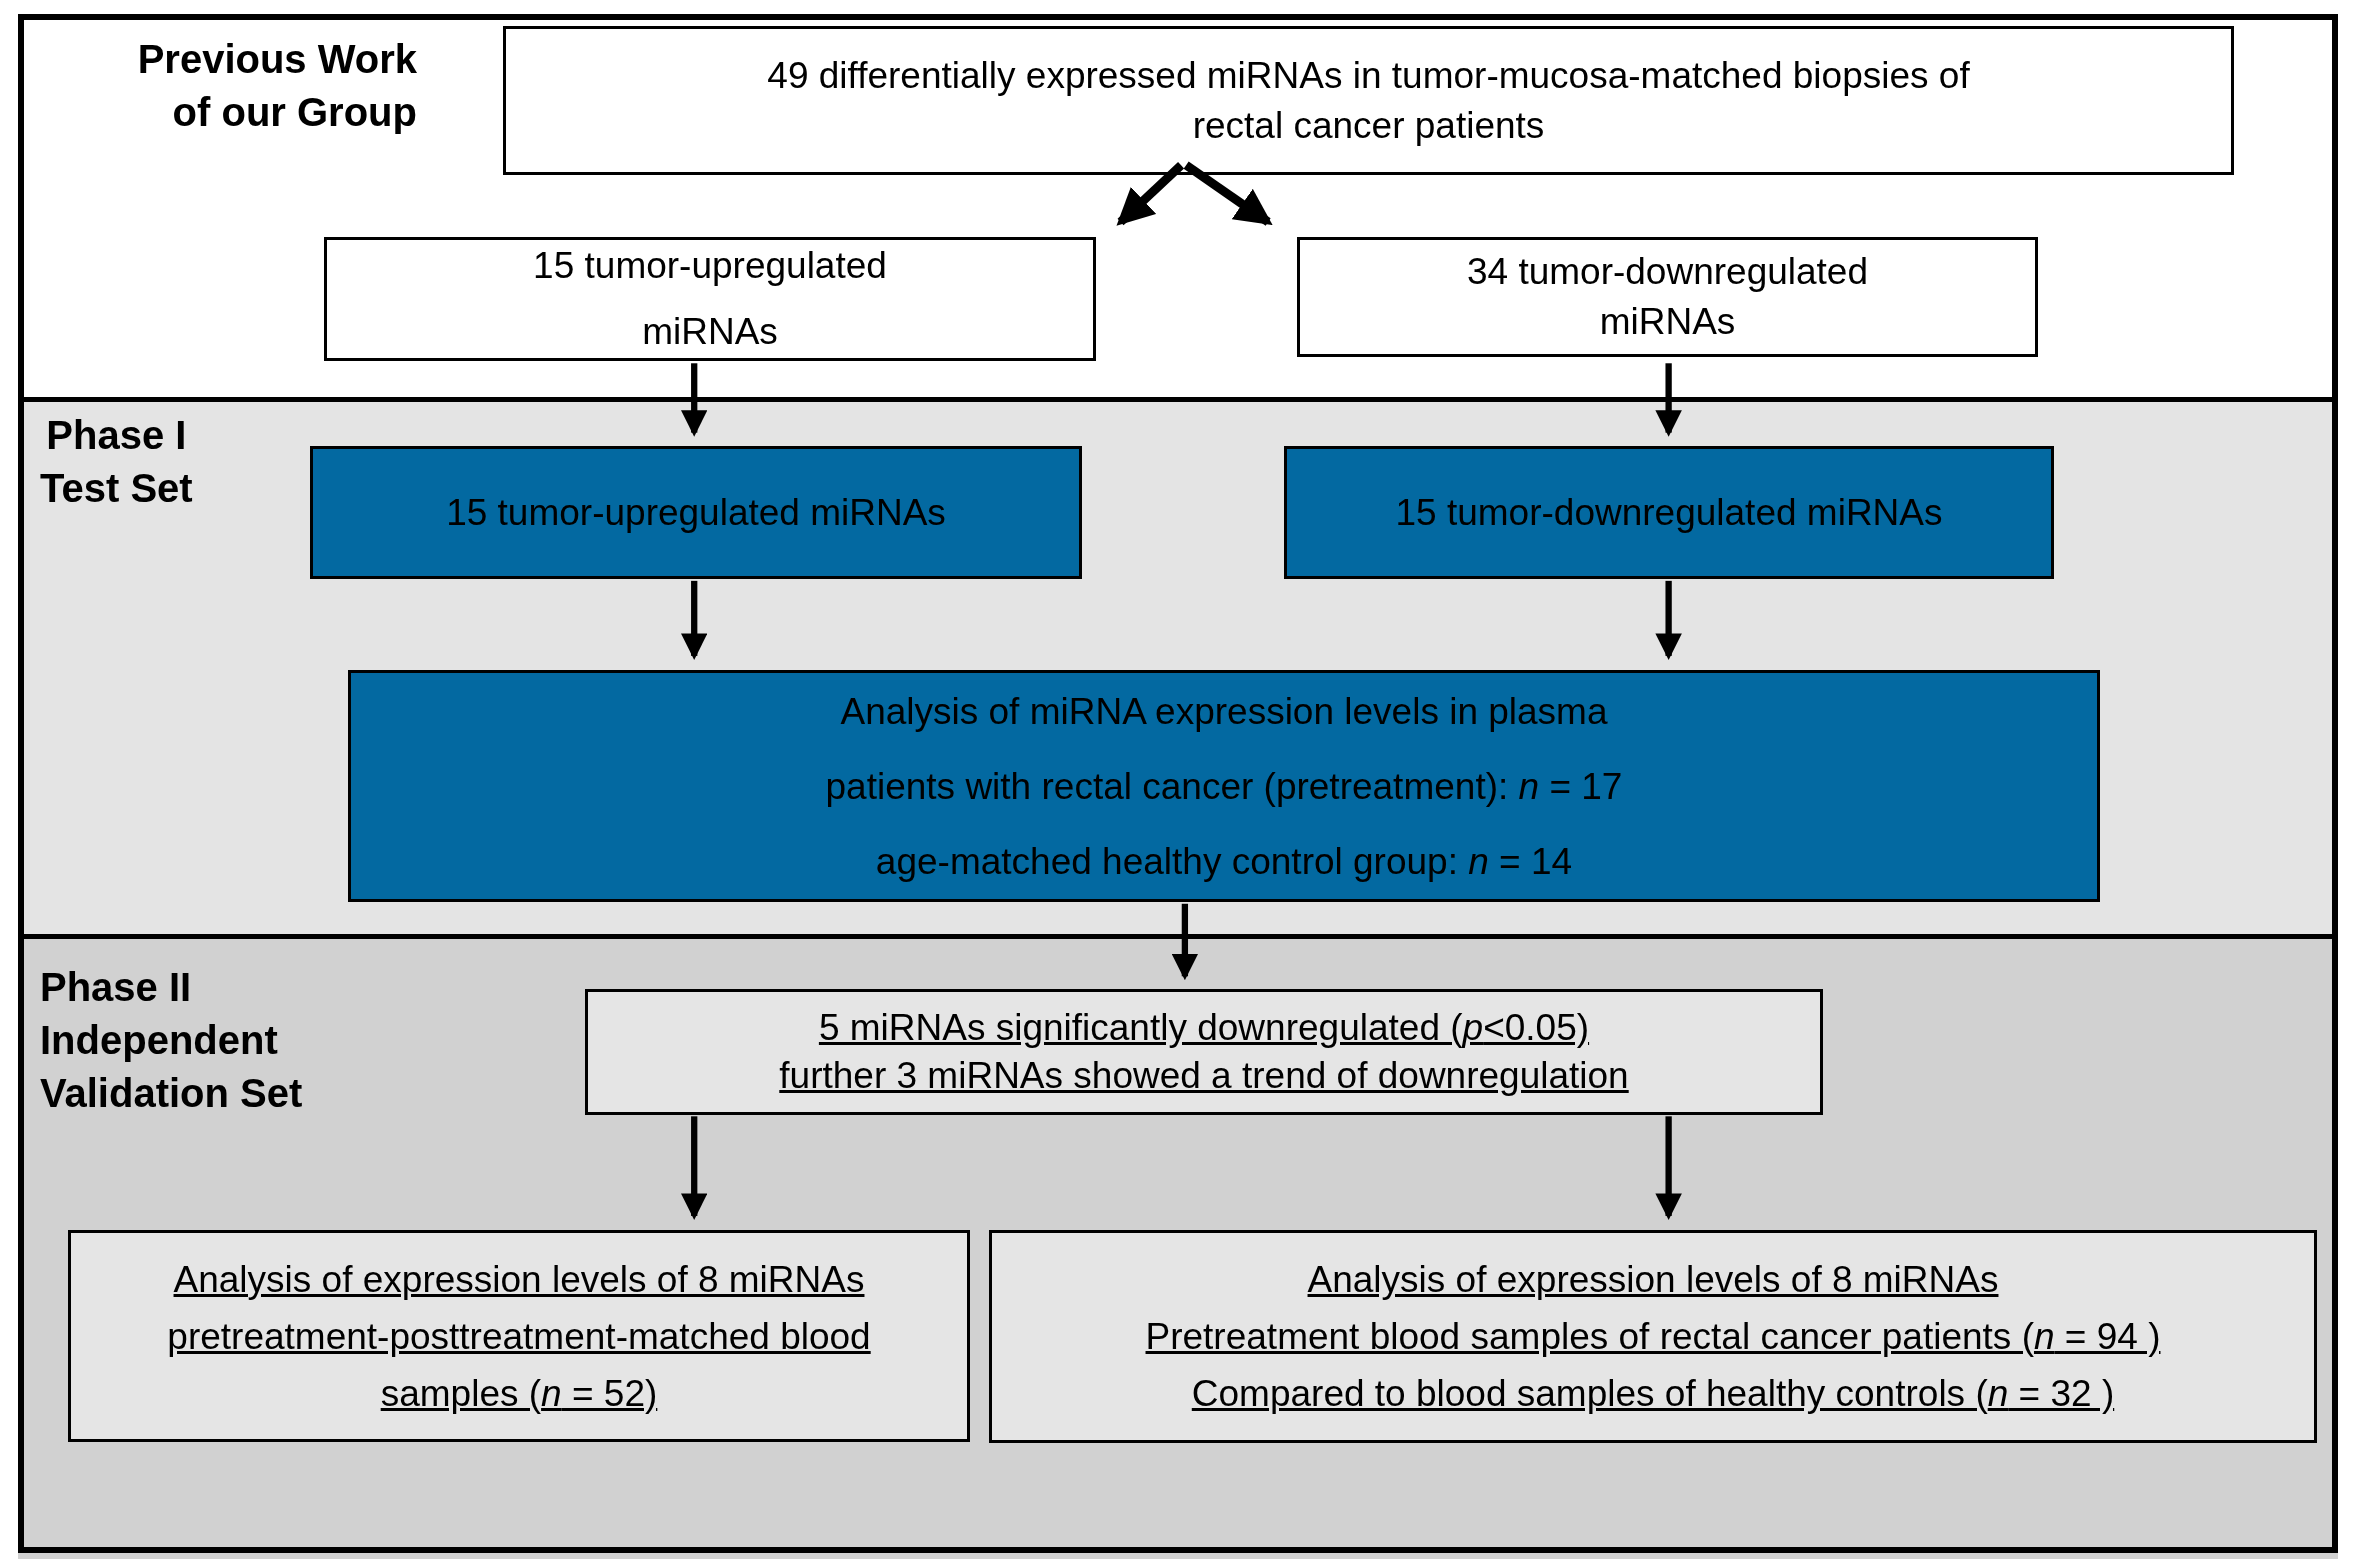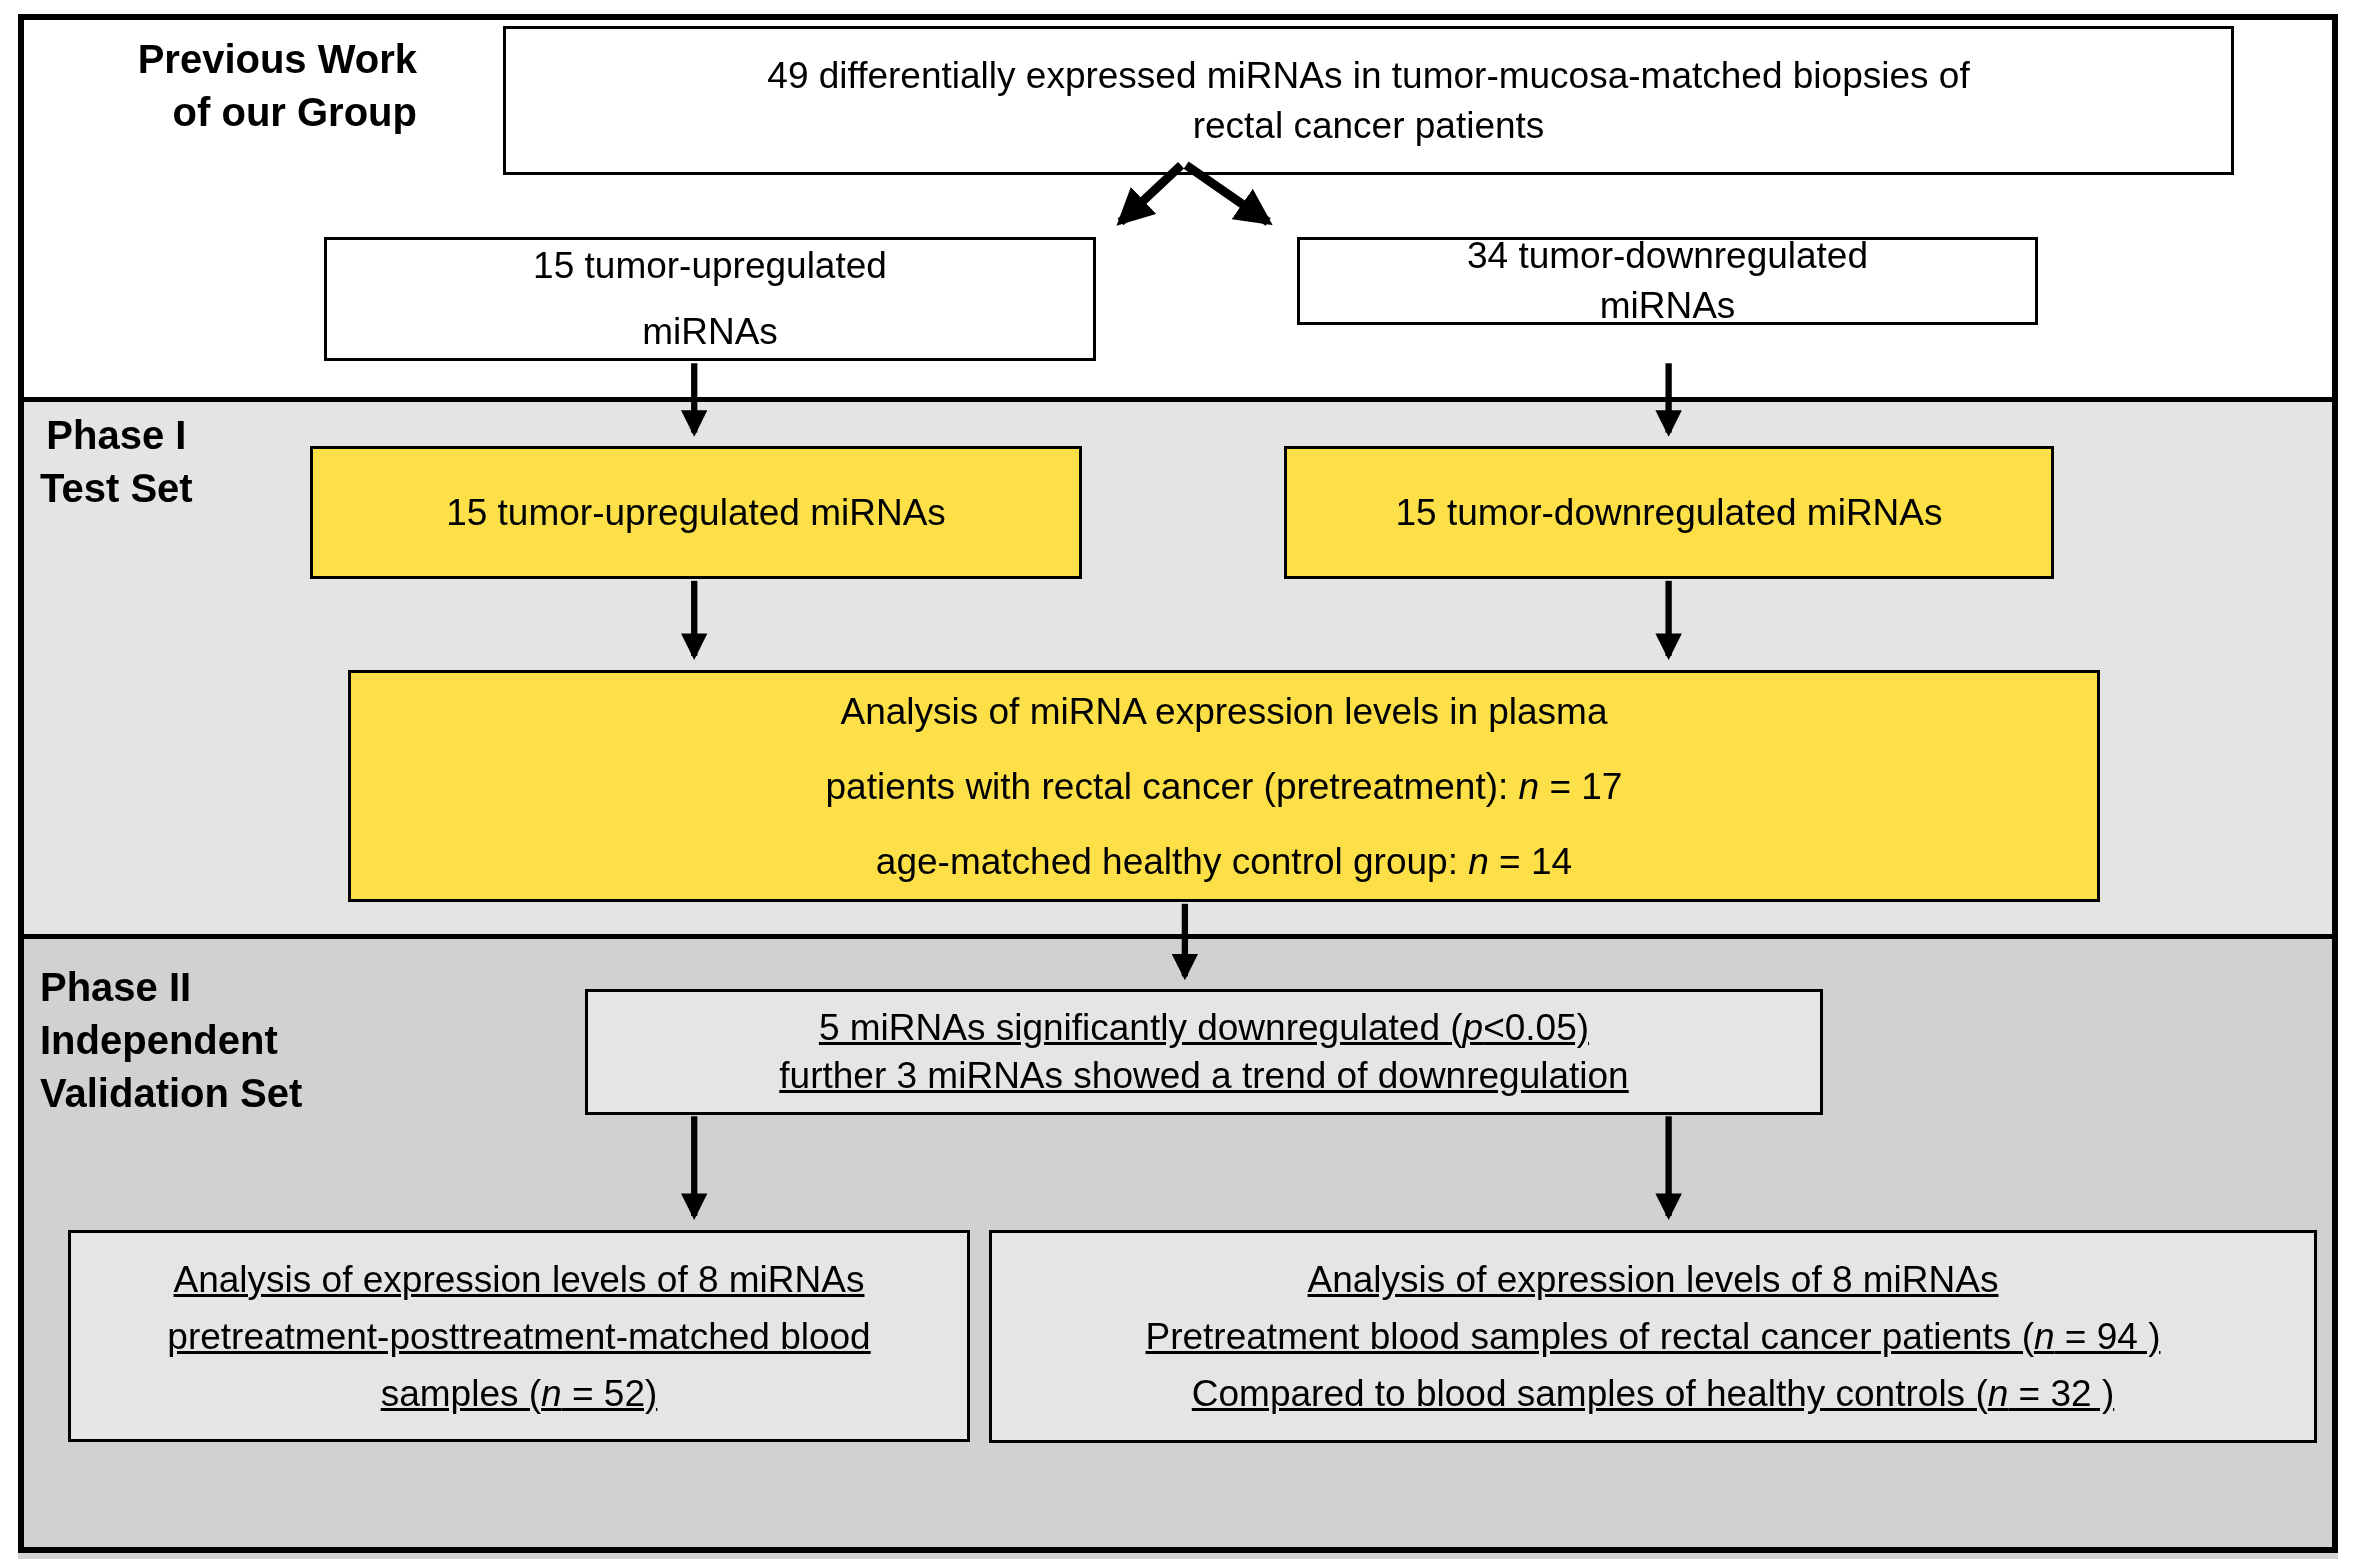--- a/index.html
+++ b/index.html
@@ -25,27 +25,27 @@
   .box{
     position:absolute;box-sizing:border-box;
     border:3.8px solid #000;
     display:flex;flex-direction:column;
     align-items:center;justify-content:center;
     text-align:center;
     font-size:37px;line-height:50px;
     z-index:10;
   }
   .fill-white{background:#ffffff;}
-  .fill-light{background:#fde047;text-align:center;}
+  .fill-light{background:#0369a1;text-align:center;}
   .fill-dark{background:#e5e5e5;text-decoration:underline;}
   .it{font-style:italic;}
   
   .box-biopsies{left:503px;top:26px;width:1731px;height:149px;}
   .box-upreg{left:324px;top:237px;width:772px;height:124px;gap:16px;}
-  .box-downreg{left:1297px;top:237px;width:741px;height:88px;}
+  .box-downreg{left:1297px;top:237px;width:741px;height:120px;}
   .box-test-up{left:310px;top:446px;width:772px;height:133px;}
   .box-test-down{left:1284px;top:446px;width:770px;height:133px;}
   .box-plasma{left:308px;top:670px;width:1752px;height:232px;margin-left:40px;}
   .box-plasma .line{line-height:75px;}
   .box-signif{left:585px;top:989px;width:1238px;height:126px;line-height:48px;}
   .box-p2left{left:68px;top:1230px;width:902px;height:212px;line-height:57px;}
   .box-p2right{left:989px;top:1230px;width:1328px;height:213px;line-height:57px;}
   
   .section-label{
     position:absolute;font-weight:bold;font-size:40px;line-height:53px;

